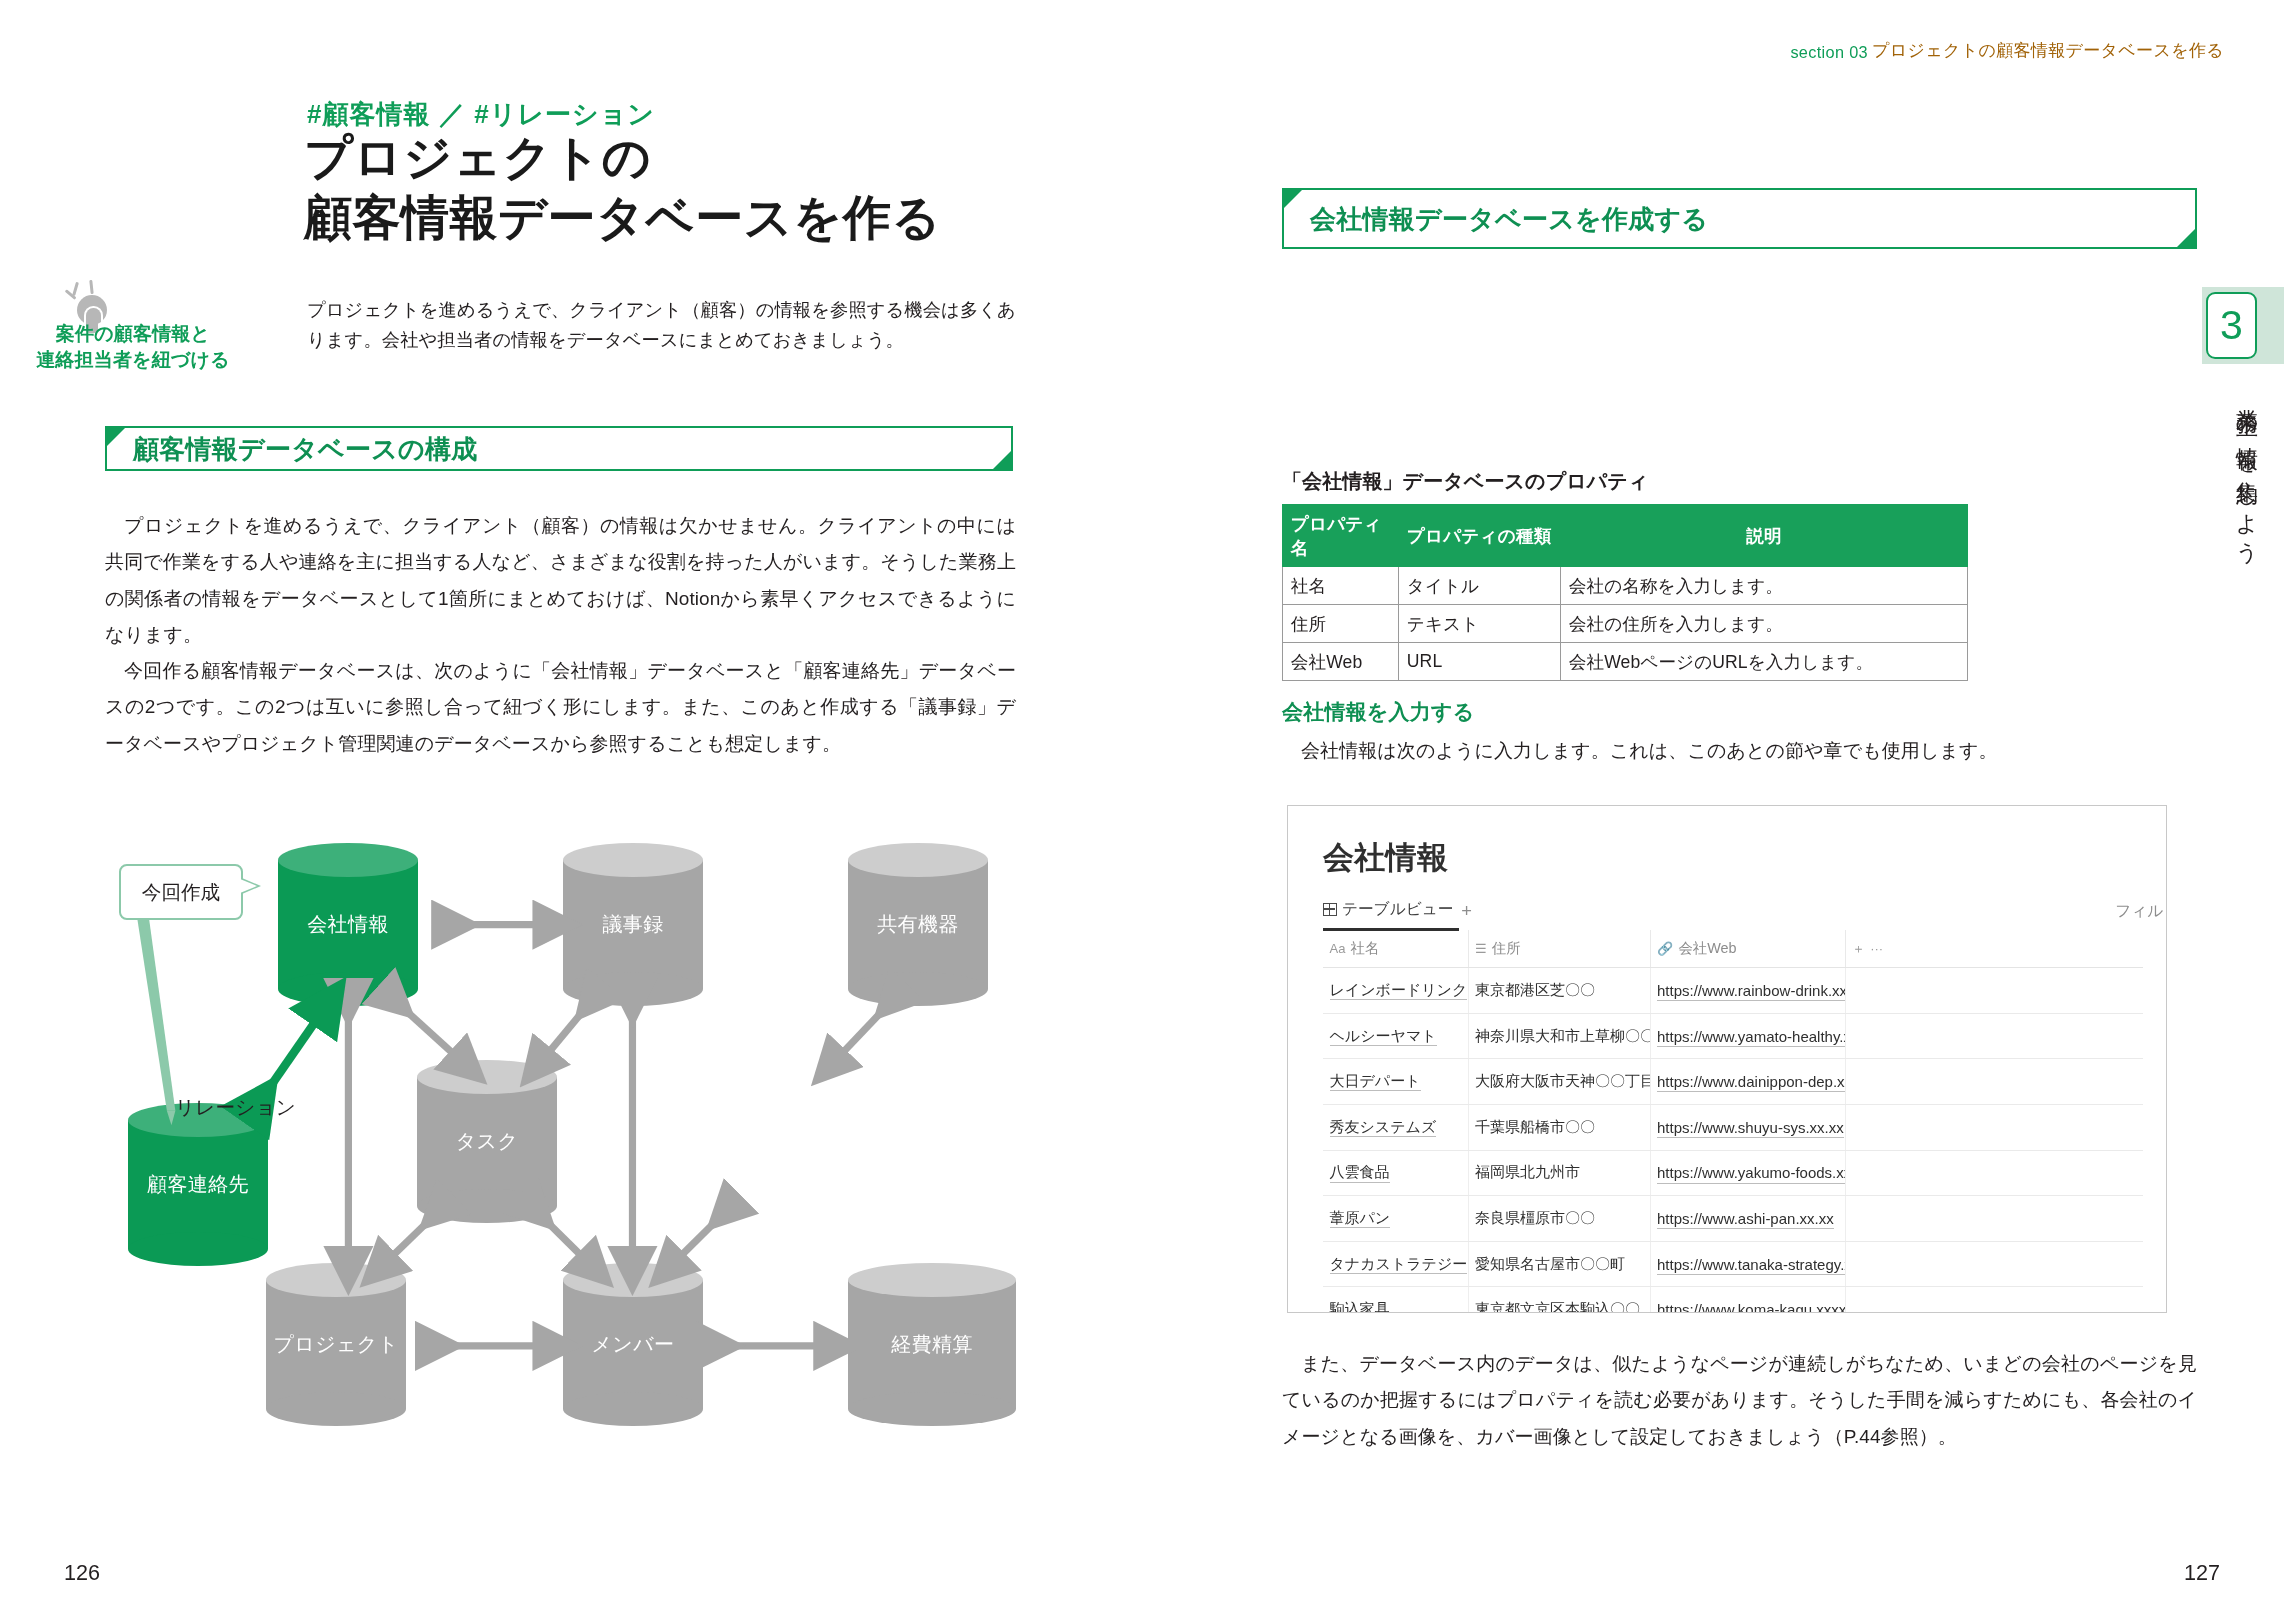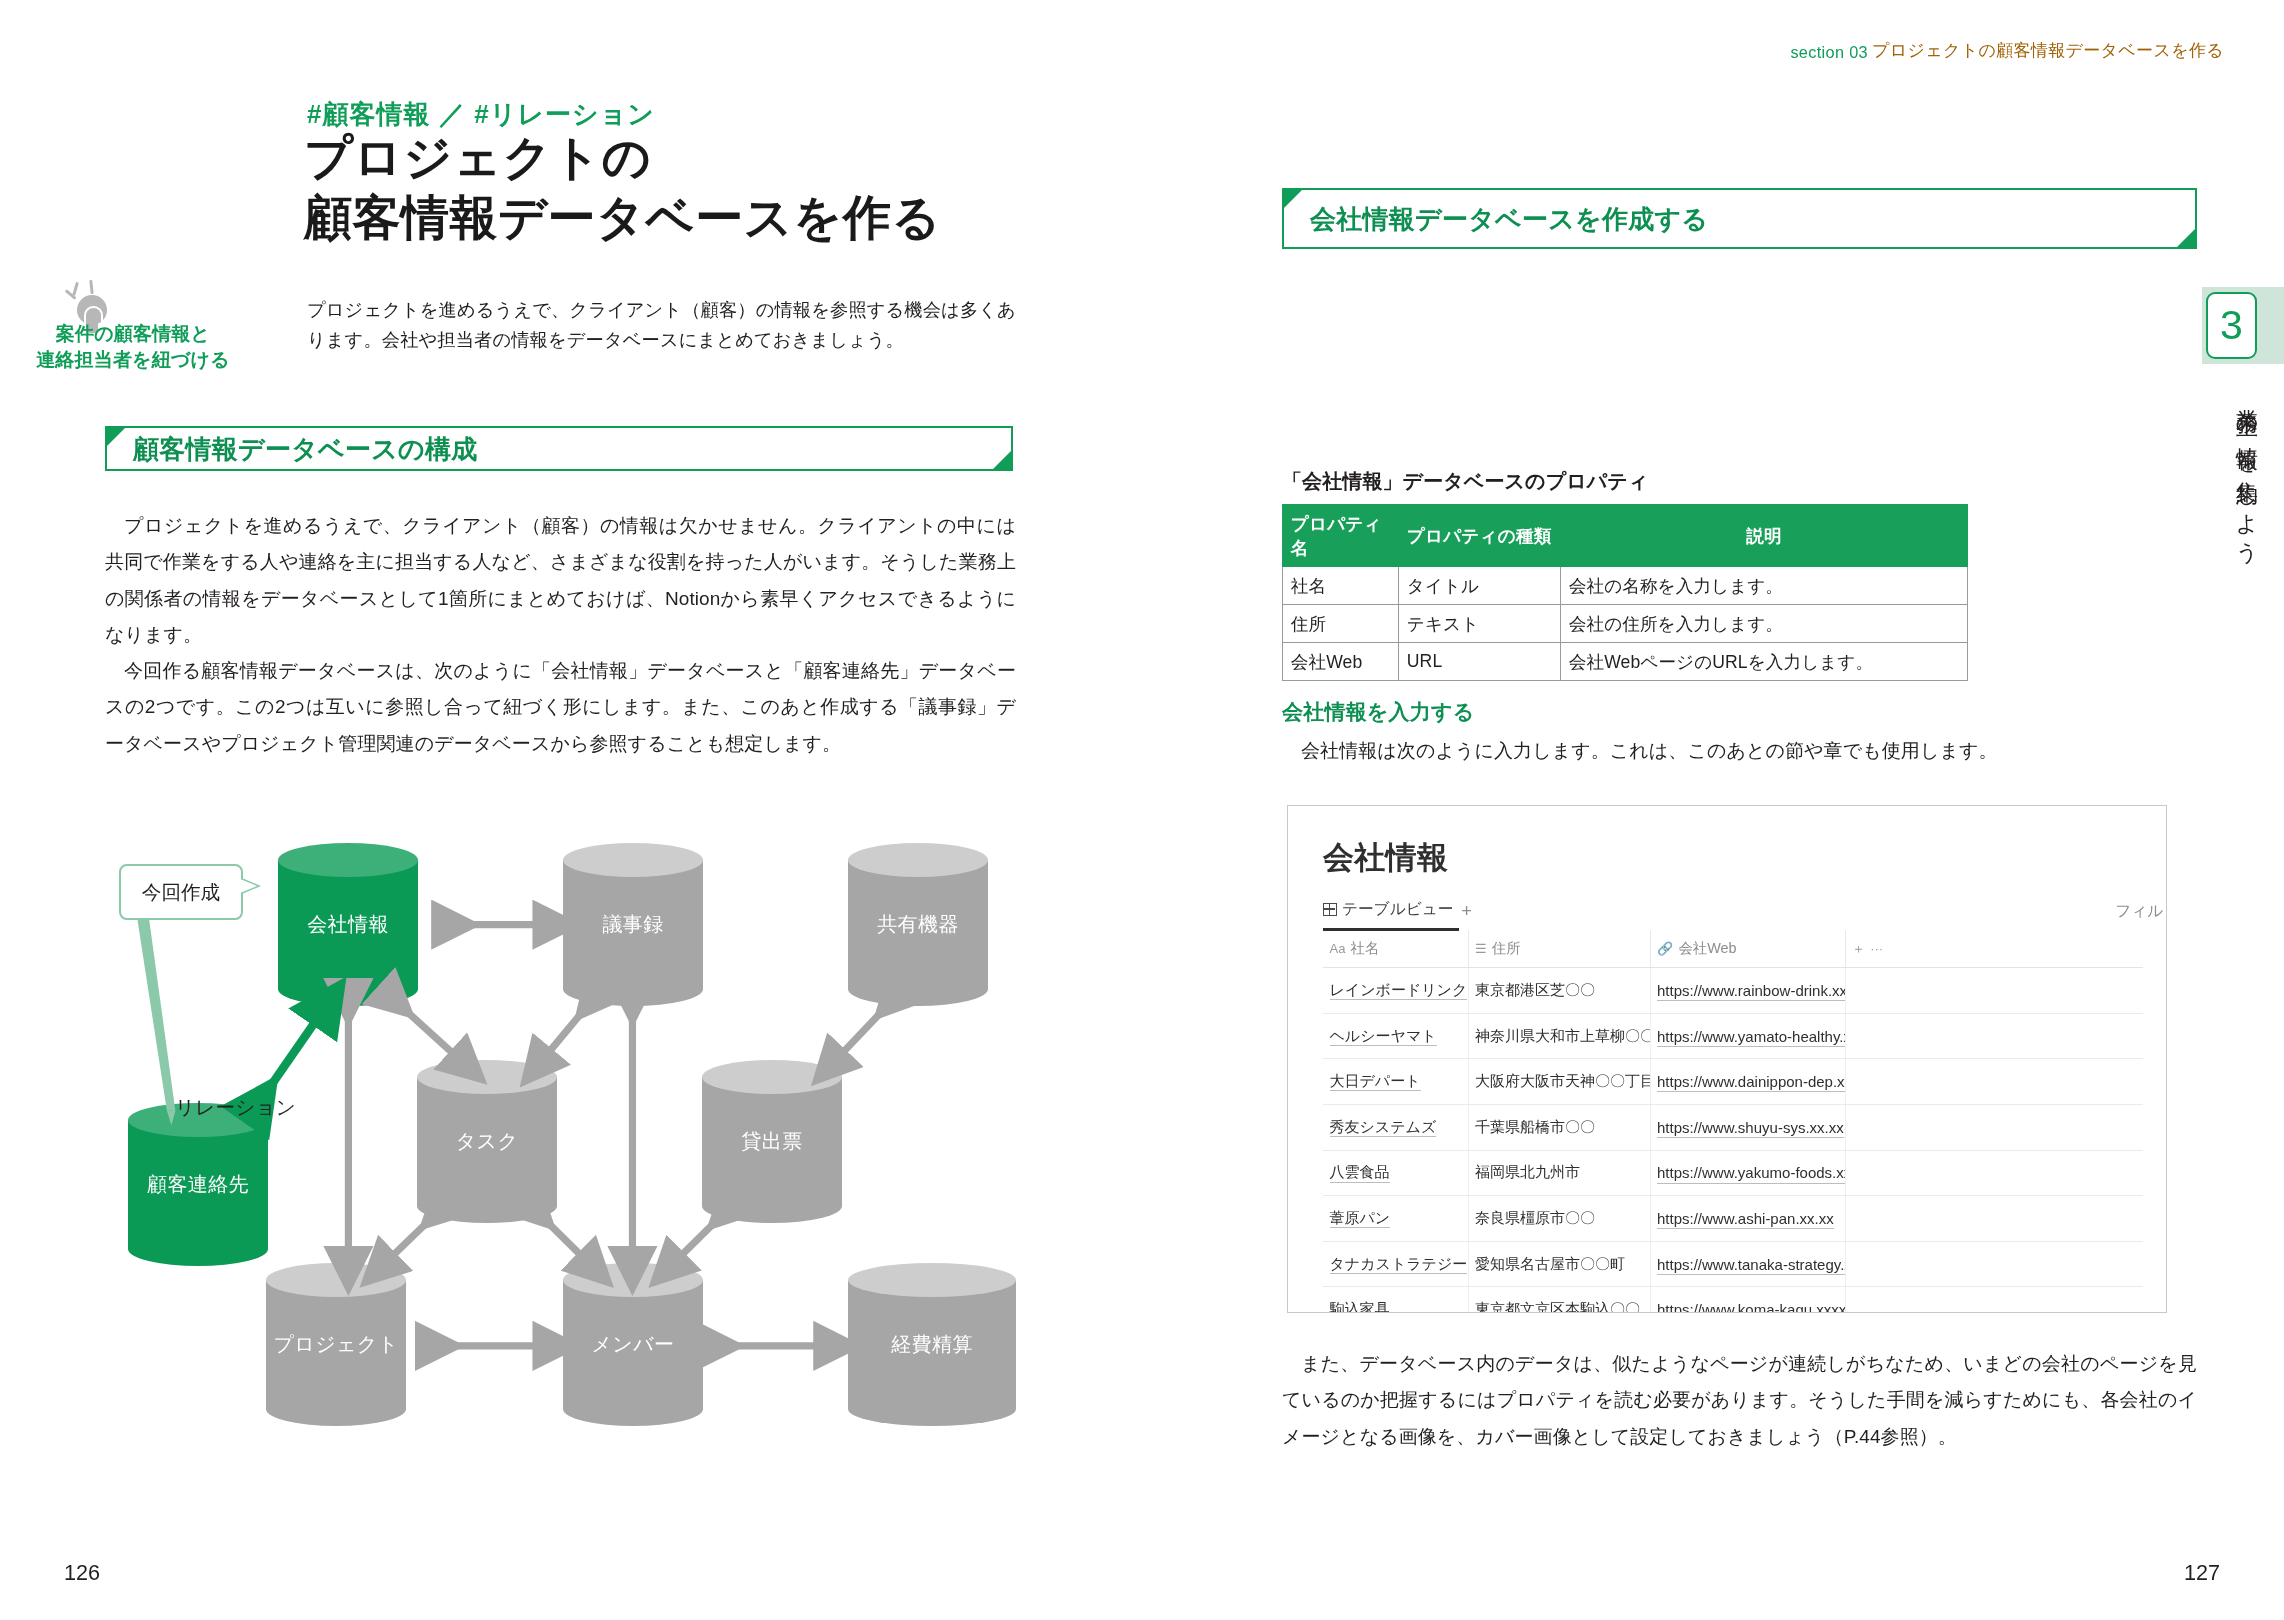--- a/index.html
+++ b/index.html
@@ -379,26 +379,20 @@
       <div class="cap">顧客連絡先</div>
     </div>
 
     <div class="cyl" style="left:319px;top:230px;width:140px;height:163px;">
       <div class="body"></div>
         <div class="bot"></div>
         <div class="top"></div>
       <div class="cap">タスク</div>
     </div>
 
-    <div class="cyl" style="left:604px;top:230px;width:140px;height:163px;">
-      <div class="body"></div>
-        <div class="bot"></div>
-        <div class="top"></div>
-      <div class="cap">貸出票</div>
-    </div>
 
     <div class="cyl" style="left:168px;top:433px;width:140px;height:163px;">
       <div class="body"></div>
         <div class="bot"></div>
         <div class="top"></div>
       <div class="cap">プロジェクト</div>
     </div>
 
     <div class="cyl" style="left:465px;top:433px;width:140px;height:163px;">
       <div class="body"></div>

